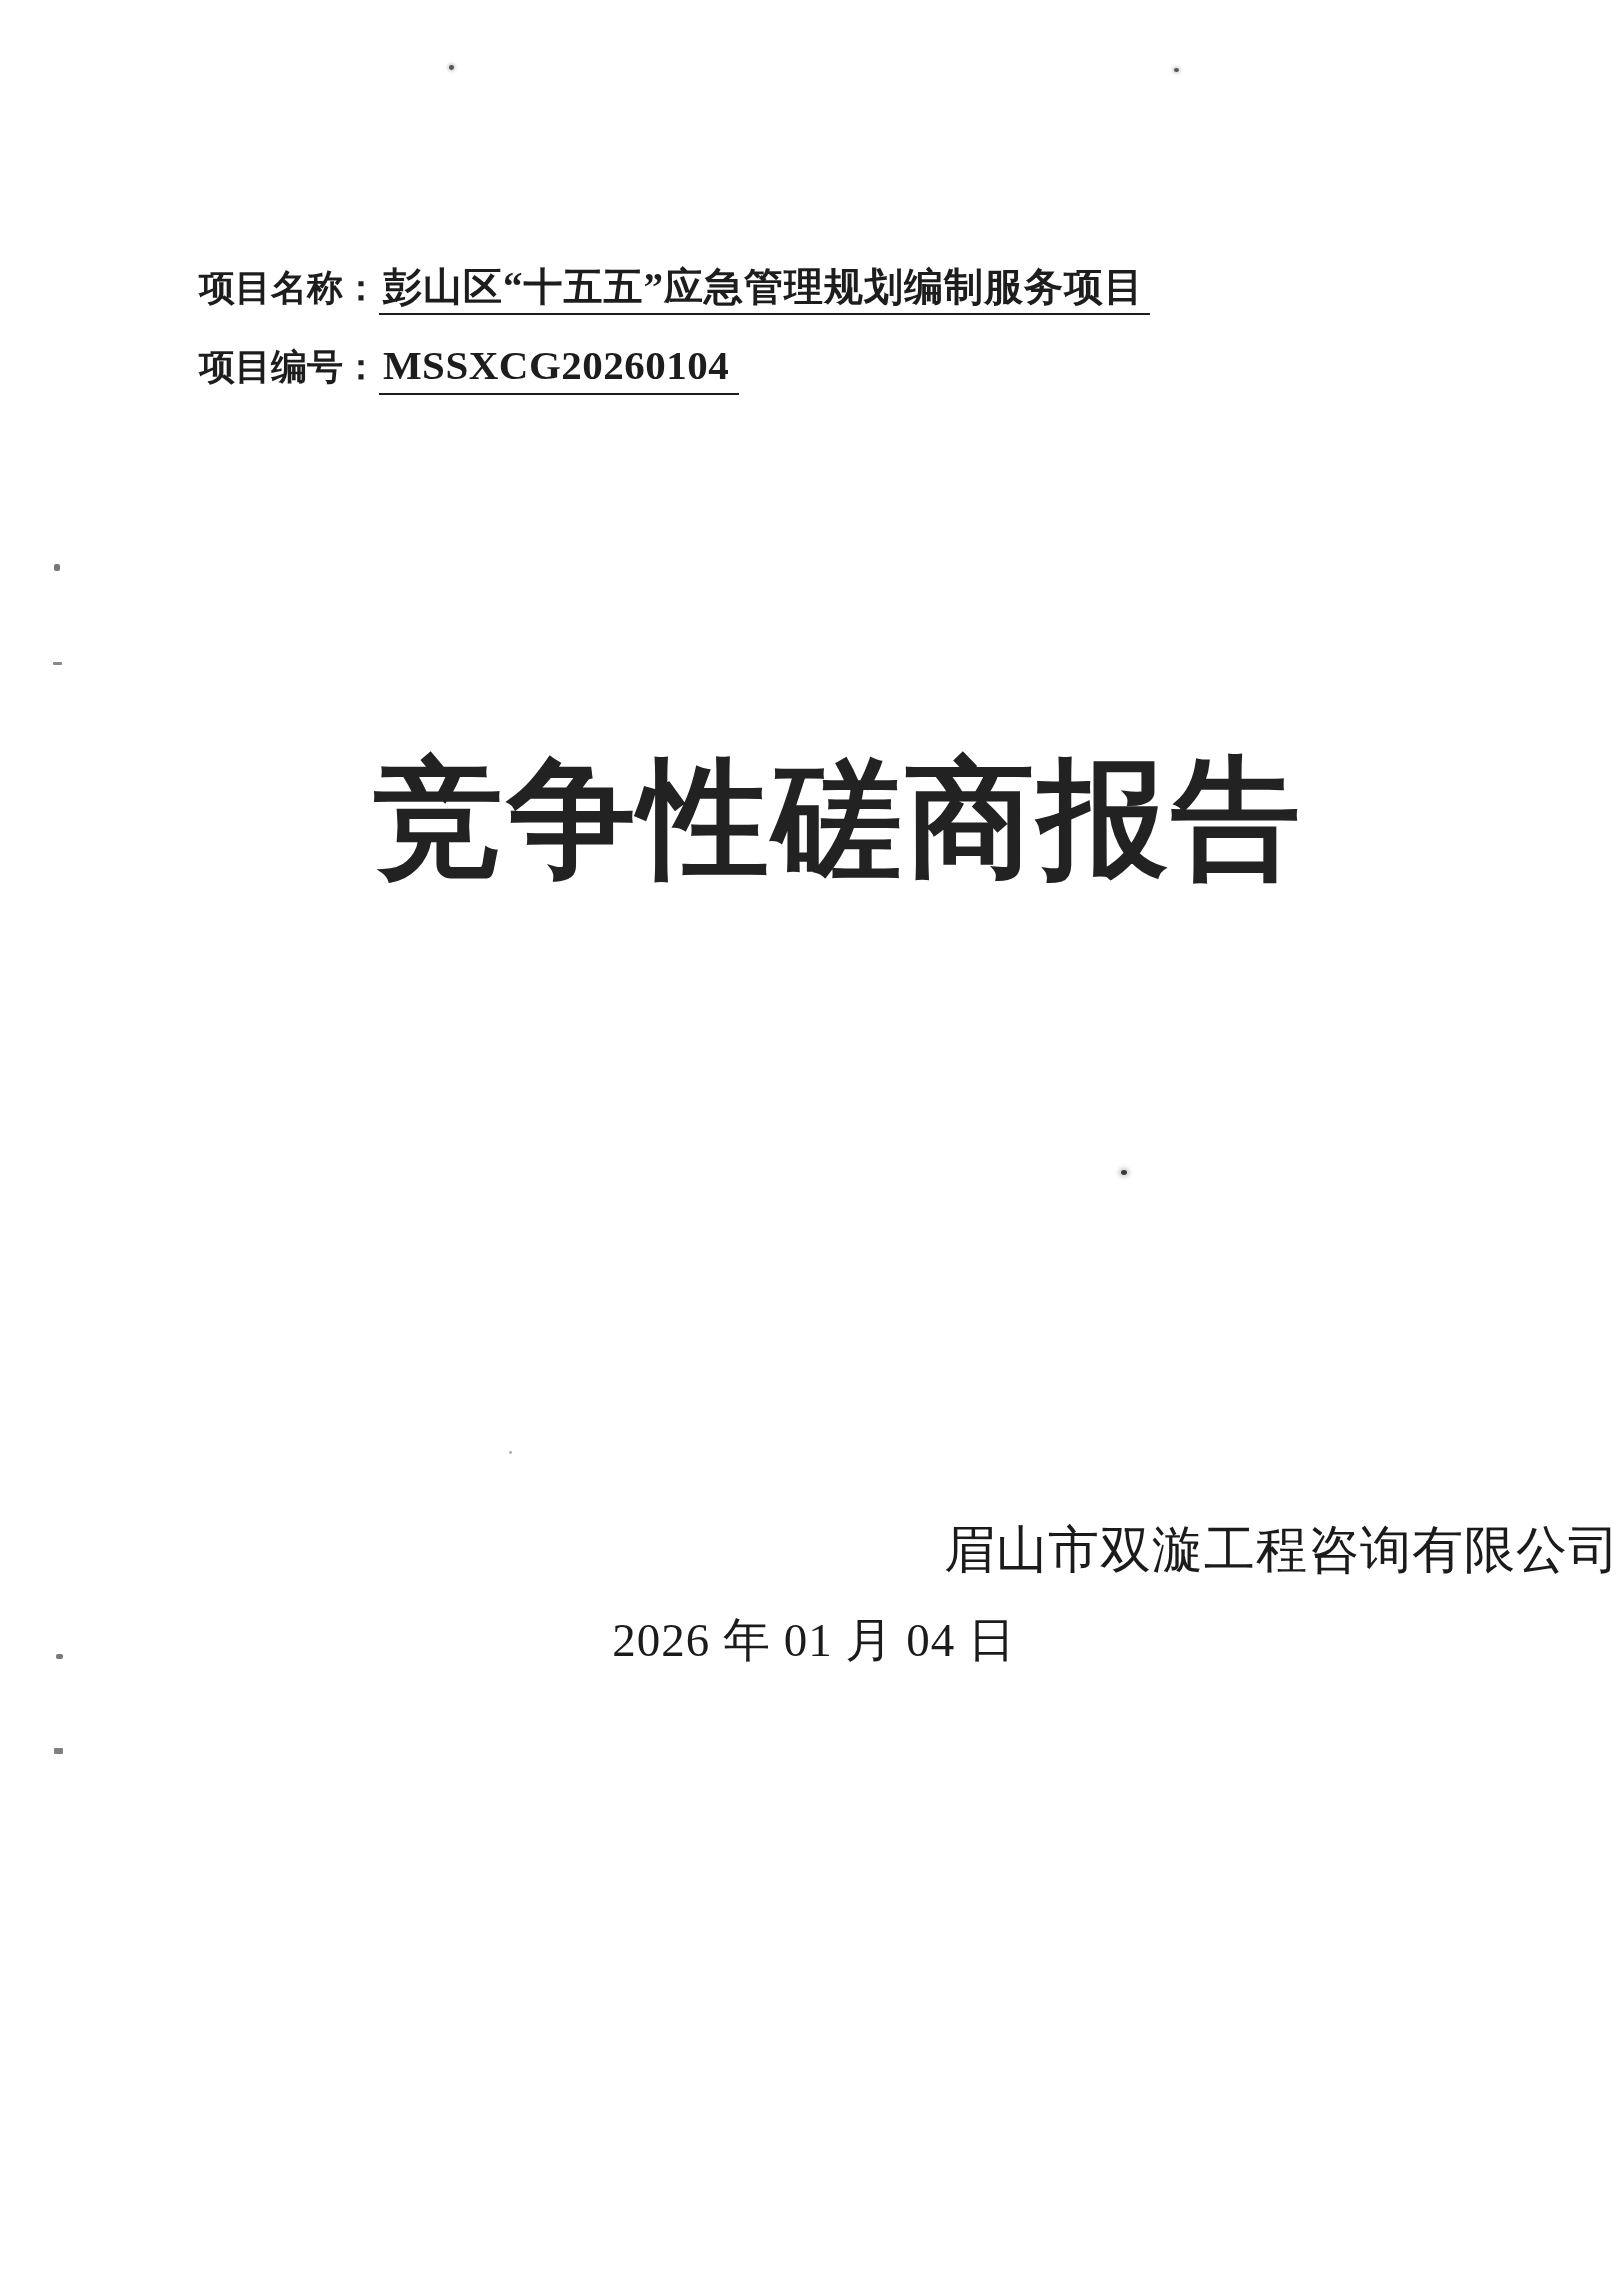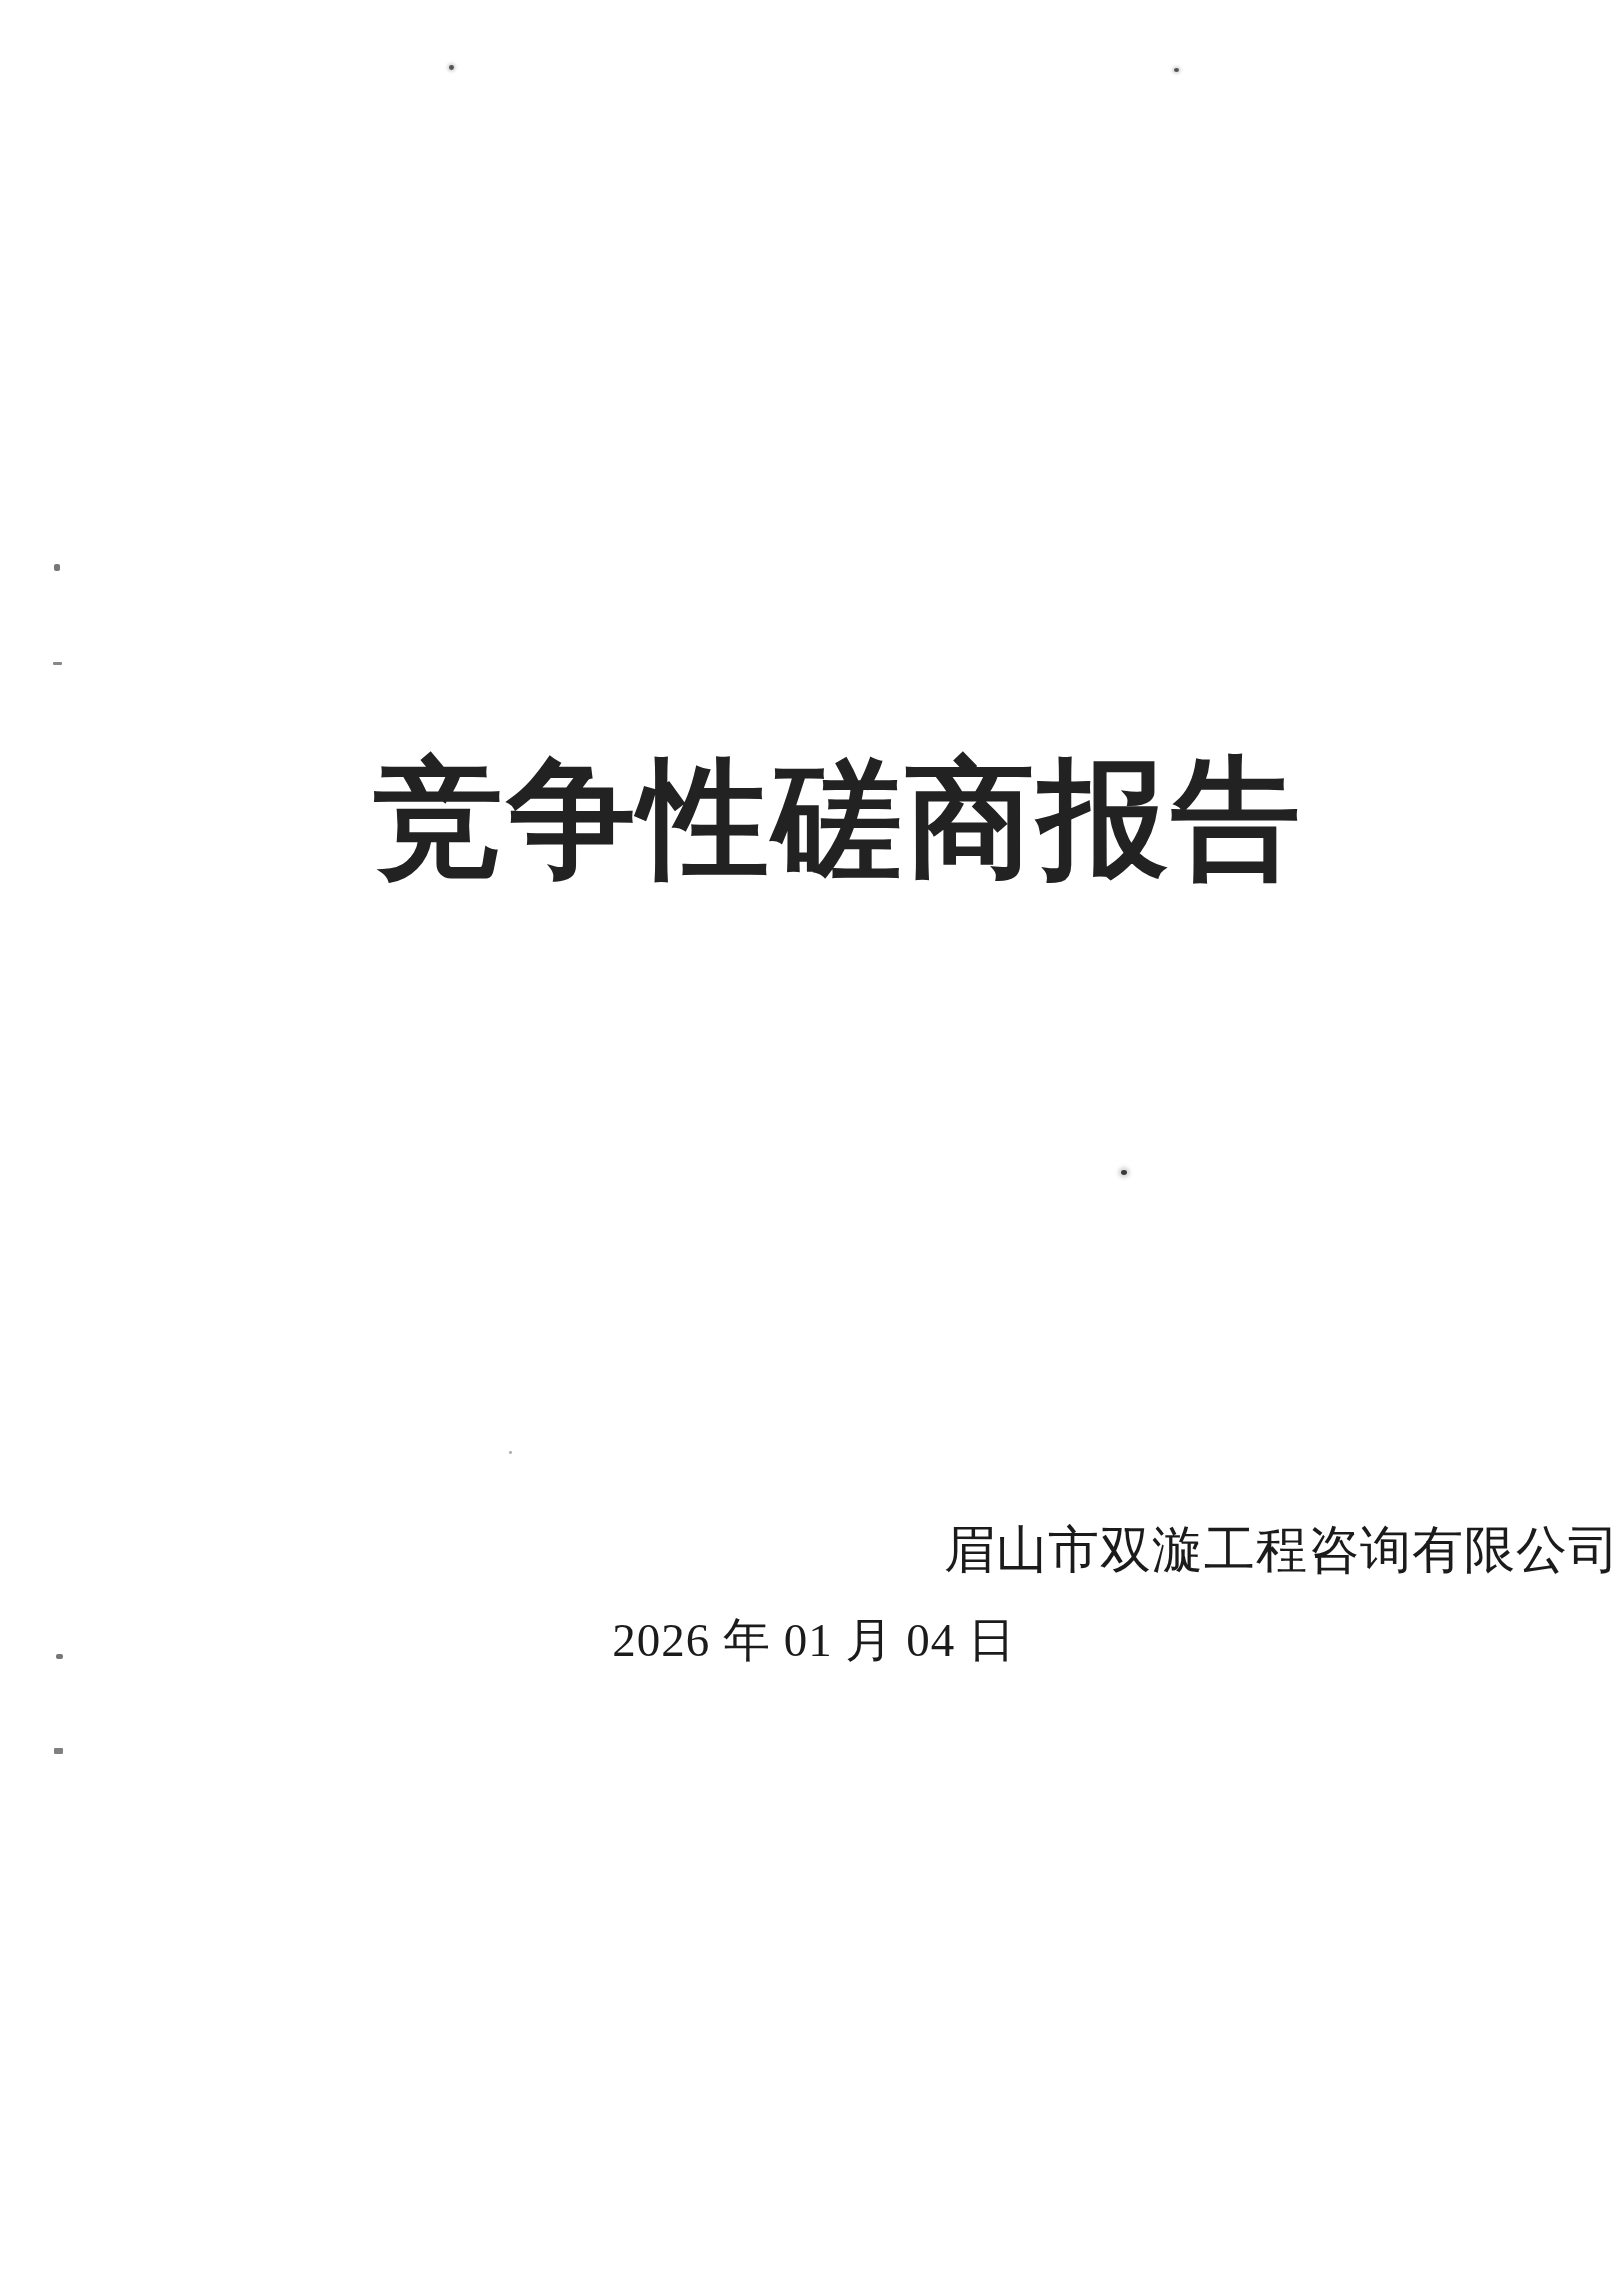--- a/index.html
+++ b/index.html
@@ -117,21 +117,27 @@
 
   <div class="speck s1"></div>
   <div class="speck s2"></div>
   <div class="speck s3"></div>
   <div class="speck s4"></div>
   <div class="speck s5"></div>
   <div class="speck s6"></div>
   <div class="speck s7"></div>
   <div class="speck s8"></div>
 
+  <div class="meta-line name-line">
+    <span class="meta-label">项目名称：</span><span class="meta-value-underlined">彭山区“十五五”应急管理规划编制服务项目</span>
+  </div>
 
+  <div class="meta-line number-line">
+    <span class="meta-label">项目编号：</span><span class="meta-value-underlined">MSSXCG20260104</span>
+  </div>
 
   <div class="doc-title">竞争性磋商报告</div>
 
   <div class="footer-company">眉山市双漩工程咨询有限公司</div>
 
   <div class="footer-date">2026 年 01 月 04 日</div>
 
 </div>
 
 

